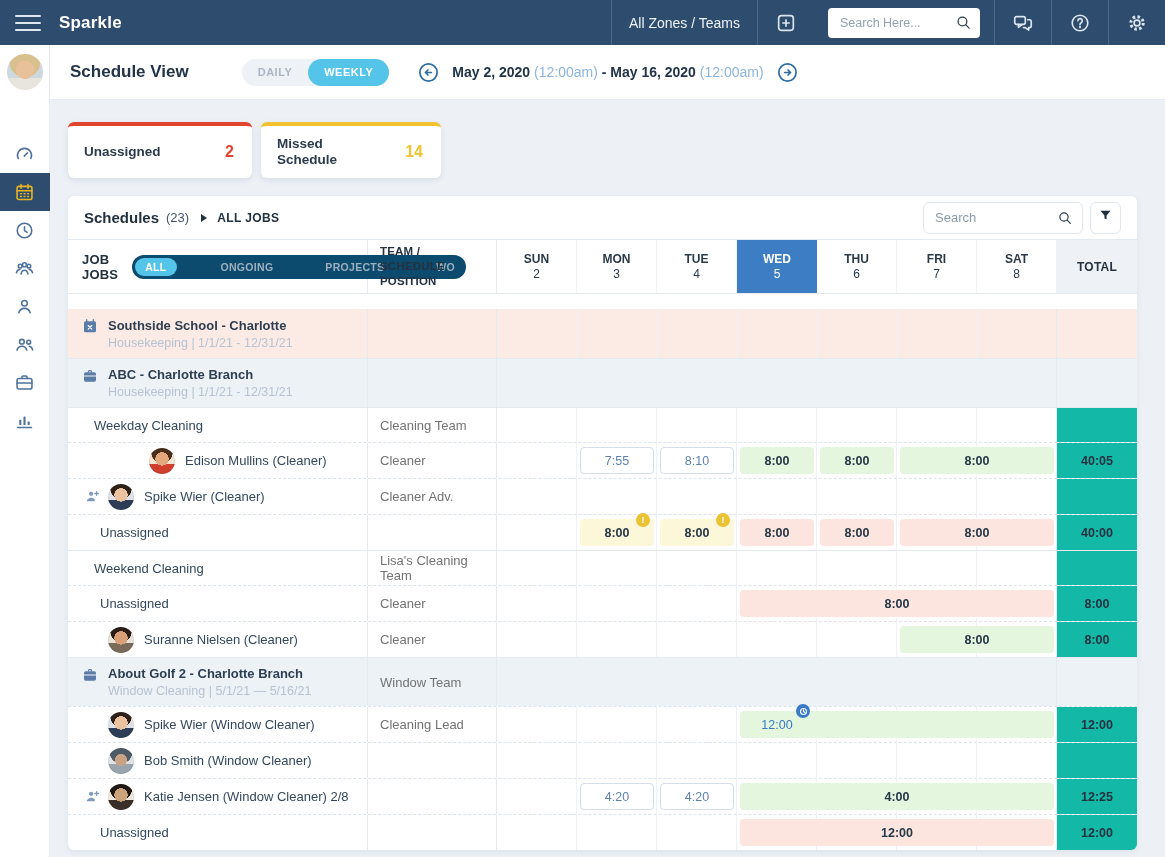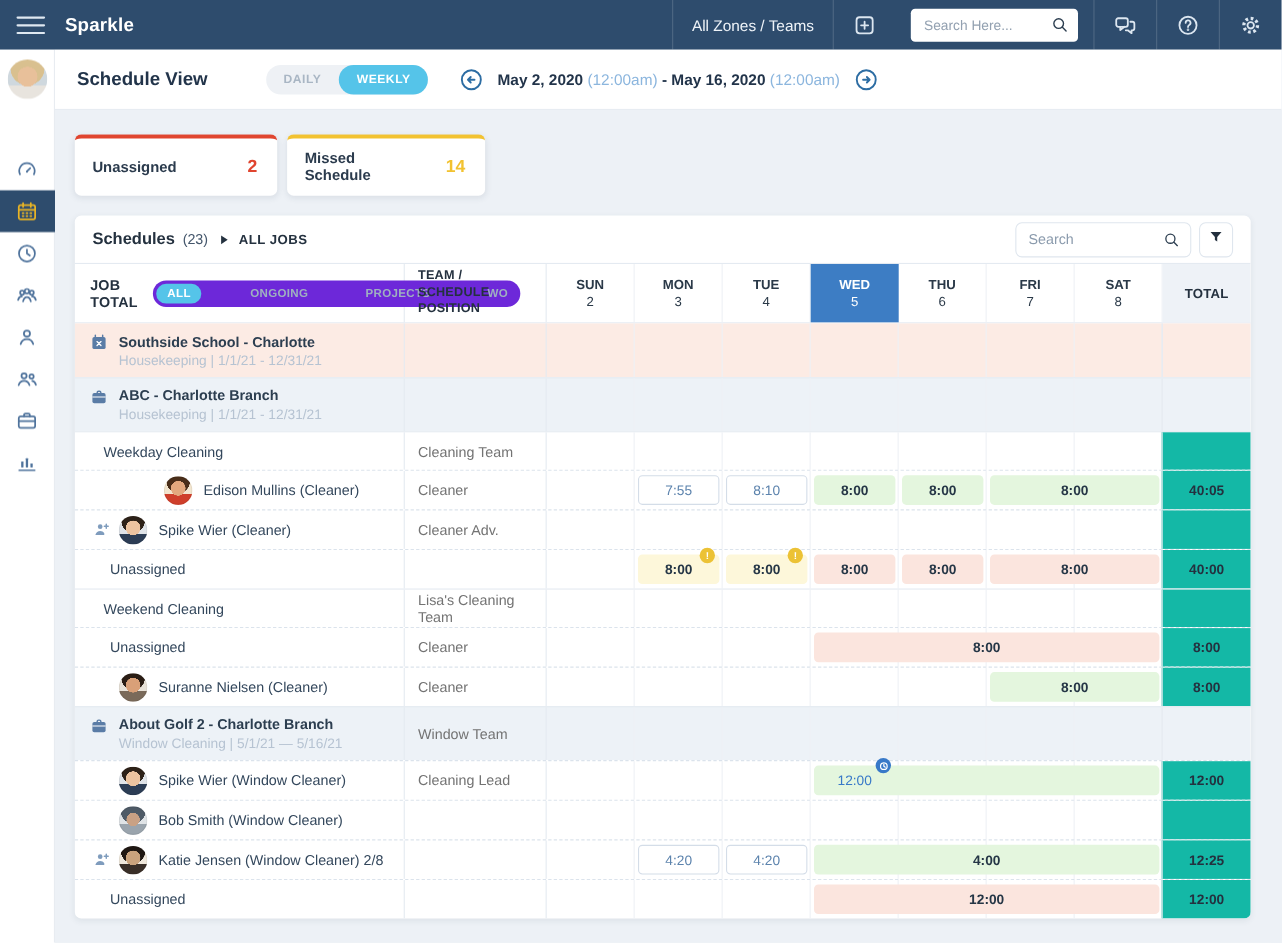--- a/index.html
+++ b/index.html
@@ -88,39 +88,39 @@
   .panel-search .icon-mini svg{width:100%;height:100%;}
   .filter-btn { width:31px; height:32px; border:1px solid #dfe6ee; border-radius:6px; background:#fff;
                 display:flex; align-items:center; justify-content:center; cursor:pointer; color:#222f3d; }
   .filter-btn svg { width:15px; height:15px; }
 
   
   .grid-cols { display:grid; grid-template-columns:300px 129px repeat(7,80px) 80px; }
   .thead { border-bottom:1px solid #e4eaf1; height:54px; }
   .th-job { display:flex; align-items:center; gap:14px; padding-left:14px; border-right:1px solid #e4eaf1; }
   .th-job-label { font-size:13px; font-weight:bold; color:#24313f; letter-spacing:.2px; }
-  .filter-pills { display:flex; align-items:flex-start; background:#6d28d9; border-radius:12px; padding:3px;gap:36px; }
+  .filter-pills { display:flex; align-items:flex-start; background:#0c4a6e; border-radius:12px; padding:3px;gap:36px; }
   .fpill { font-size:10.5px; font-weight:bold; letter-spacing:.3px; color:#9fb0c0; padding:3px 8px;
            border-radius:10px; cursor:pointer; white-space:nowrap; }
   .fpill.active { background:#55c4e9; color:#fff; padding:3px 10px; }
   .th-team { font-size:11.5px; font-weight:bold; color:#24313f; display:flex; align-items:center;
              padding:0 24px 0 12px; line-height:1.3; border-right:1px solid #e4eaf1; letter-spacing:.2px;}
   .th-day { display:flex; flex-direction:column; align-items:center; justify-content:center;
             font-size:12px; color:#2a3948; border-right:1px solid #eef1f5; cursor:pointer; }
   .th-day .dname { font-weight:bold; }
   .th-day .dnum { font-weight:normal; margin-top:1px; }
   .th-day.hl { background:#3d7dc4; color:#fff; border-right:none; }
   .th-total { display:flex; align-items:center; justify-content:center; font-size:12px; font-weight:bold;
               color:#24313f; background:#eef2f7; letter-spacing:.2px; }
 
   .trow { position:relative; }
   .trow { border-top:1px dashed #dbe3ec; }
   .trow.team, .trow.job-group { border-top:1px solid #e4eaf1; }
   .trow:first-child { border-top:none; }
-  .trow.pink { background:#fcebe4; }
+  .trow.pink { background:#fcebe4;margin-top:15px; }
   .trow.blue { background:#edf2f7; }
   .trow.job-group { min-height:49px; }
   .trow.team { min-height:35px; }
   .trow.member, .trow.unassigned { min-height:36px; }
 
   .jobcell { border-right:1px solid #e4eaf1; display:flex; align-items:center; }
   .teamcell { border-right:1px solid #e4eaf1; display:flex; align-items:center; padding-left:12px;
               font-size:13px; color:#737373; }
   .daycell { border-right:1px solid #eef1f5; }
   .totalcell { display:flex; align-items:center; justify-content:center; font-size:12.5px;
@@ -338,21 +338,21 @@
         <div class="filter-btn">
           <span><svg viewBox="0 0 24 24" fill="currentColor">
                 <path d="M4 4.5h16l-6.3 7.3v6.7l-3.4-2.1v-4.6z"></path>
               </svg></span>
         </div>
       </div>
     </div>
 
     <div class="grid-cols thead">
       <div class="th-job">
-        <span class="th-job-label">JOB TOTAL</span>
+        <span class="th-job-label">JOB JOBS</span>
         <div class="filter-pills" id="filter-pills">
             <div class="fpill active">ALL</div>
             <div class="fpill">ONGOING</div>
             <div class="fpill">PROJECTS</div>
             <div class="fpill">WO</div>
           </div>
       </div>
       <div class="th-team">TEAM / SCHEDULE POSITION</div>
 
       <div class="th-day" style="grid-column: 3;">

